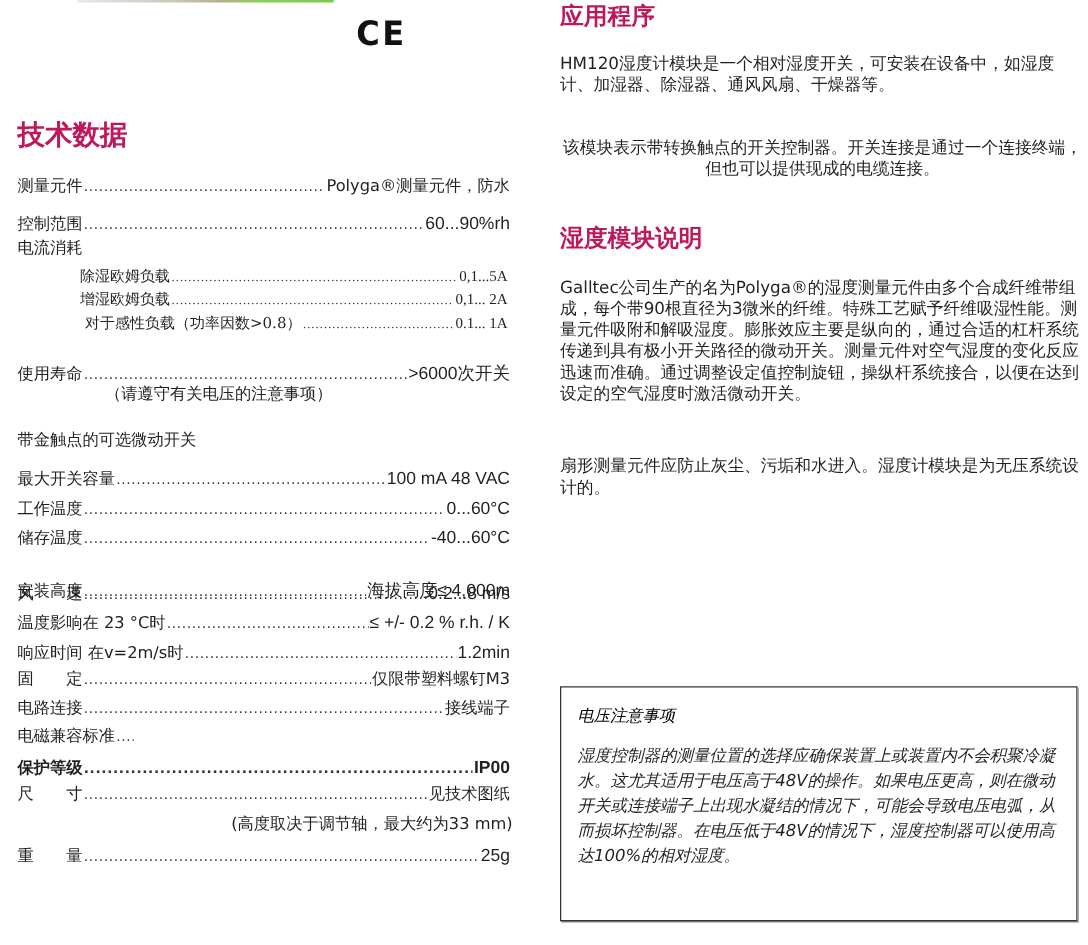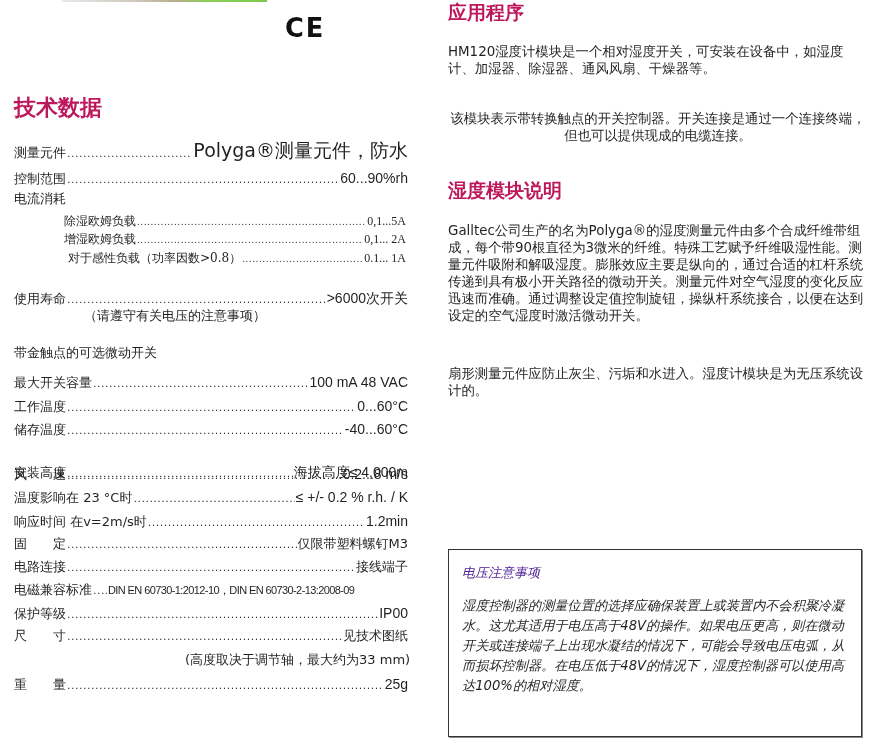--- a/index.html
+++ b/index.html
@@ -51,39 +51,39 @@
   .para {
     position: absolute; left: 448px; width: 420px;
     font-size: 13.4px; line-height: 17px; margin: 0;
   }
   .notice-box {
     position: absolute; left: 448px; top: 549px; width: 412px; height: 186px;
     border: 1.5px solid #333; box-shadow: 1px 1px 0 #888;
   }
   .notice-title {
     position: absolute; left: 13px; top: 14px;
-    font-size: 13px; font-style: italic; color: #4c1d95;
+    font-size: 13px; font-style: italic; color: #000000;
   }
   .notice-text {
     position: absolute; left: 13px; top: 46px; width: 392px;
     font-size: 13.2px; line-height: 20px; font-style: italic; margin: 0;
   }
 </style>
 </head>
 <body>
 
 <div class="top-strip"></div>
 <div class="ce-mark">CE</div>
 
 <h1 class="h1 h-tech">技术数据</h1>
 
 <div class="spec" style="top:142px;">
   <span class="lbl">测量元件</span>
   <span class="dots"></span>
-  <span class="val" style="font-family:'DejaVu Sans',sans-serif;font-size:19px;">Polyga®测量元件，防水</span>
+  <span class="val" style="font-family:'DejaVu Sans',sans-serif;font-size:13px;">Polyga®测量元件，防水</span>
 </div>
 <div class="spec" style="top:170px;">
   <span class="lbl">控制范围</span>
   <span class="dots"></span>
   <span class="val">60...90%rh</span>
 </div>
 <div class="plain" style="left:14px; top:191px;">电流消耗</div>
 
 <div class="spec small" style="top:213px; left:64px; width:342px;">
   <span class="lbl">除湿欧姆负载</span>
@@ -151,23 +151,22 @@
   <span class="val" style="font-family:'DejaVu Sans',sans-serif;font-size:13px;">仅限带塑料螺钉M3</span>
 </div>
 <div class="spec" style="top:559px;">
   <span class="lbl">电路连接</span>
   <span class="dots"></span>
   <span class="val" style="font-family:'DejaVu Sans',sans-serif;font-size:13px;">接线端子</span>
 </div>
 <div class="spec tiny" style="top:582px;">
   <span class="lbl">电磁兼容标准</span>
   <span class="dots" style="flex:0 0 14px;"></span>
-  <span class="val">DIN EN 60730-1:2012-10，DIN EN 60730-2-13:2008-09</span>
 </div>
-<div class="spec" style="top:605px;">
+<div class="spec" style="top:605px;font-weight:bold;">
   <span class="lbl">保护等级</span>
   <span class="dots"></span>
   <span class="val">IP00</span>
 </div>
 <div class="spec" style="top:628px;">
   <span class="lbl">尺　　寸</span>
   <span class="dots"></span>
   <span class="val" style="font-family:'DejaVu Sans',sans-serif;font-size:13px;">见技术图纸</span>
 </div>
 <div class="plain" style="left:141px; top:652px;margin-left:44px;">(高度取决于调节轴，最大约为33 mm)</div>

